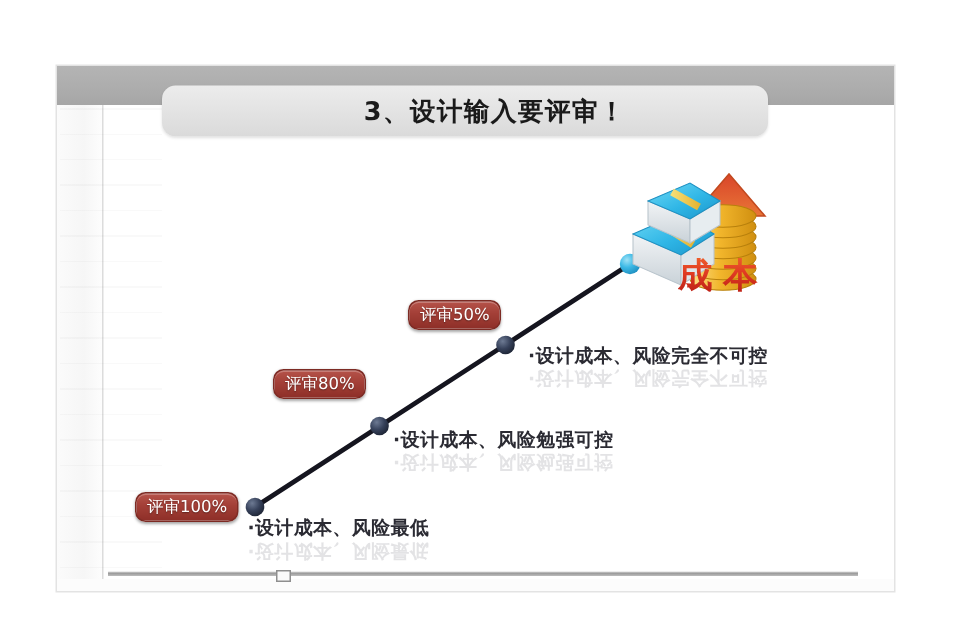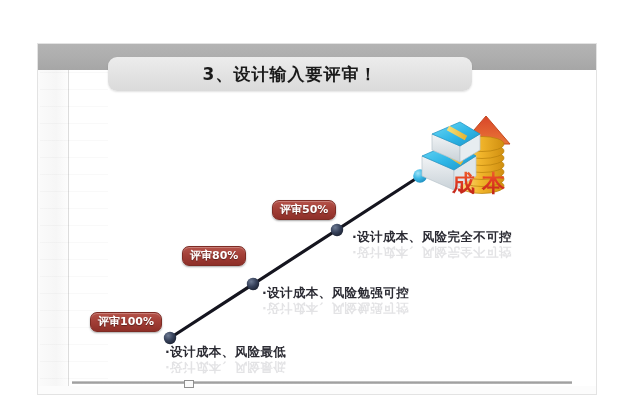--- a/index.html
+++ b/index.html
@@ -50,21 +50,21 @@
   }
 
   
   #title-pill{
     position:absolute;
     left:108px;top:57px;
     width:364px;height:34px;
     border-radius:9px;
     background:linear-gradient(to bottom,#ececec 0%,#e4e4e4 45%,#dadada 100%);
     box-shadow:0 1px 2px rgba(0,0,0,.12);
-    display:flex;align-items:center;justify-content:center;
+    display:flex;align-items:center;justify-content:center;padding-left:40px;
   }
   #title-text{
     font-family:"DejaVu Sans","Liberation Sans",sans-serif;
     font-size:17px;font-weight:bold;color:#1a1a1a;
     letter-spacing:1px;
     white-space:nowrap;
   }
 
   
   #chart{
@@ -76,27 +76,27 @@
 
   
   .badge{
     position:absolute;
     border-radius:7px;
     background:linear-gradient(to bottom,#b5534a 0%,#a33f37 45%,#8e2f28 100%);
     border:1px solid #7d2b24;
     box-shadow:0 1px 2px rgba(0,0,0,.35), inset 0 1px 0 rgba(255,255,255,.25);
     color:#ffffff;
     font-family:"DejaVu Sans","Liberation Sans",sans-serif;
-    font-size:11px;font-weight:bold;
+    font-size:11px;font-weight:normal;
     padding:3px 7px 4px 7px;
     white-space:nowrap;
     line-height:1;
     text-shadow:0 1px 1px rgba(0,0,0,.4);
   }
-  #badge-100{left:90px;top:312px;}
+  #badge-100{left:90px;top:328px;}
   #badge-80 {left:182px;top:246px;}
   #badge-50 {left:272px;top:200px;}
 
   
   .caption{
     position:absolute;
     font-family:"DejaVu Sans","Liberation Sans",sans-serif;
     font-size:12.5px;font-weight:bold;color:#2b2b33;
     white-space:nowrap;
     letter-spacing:.4px;

